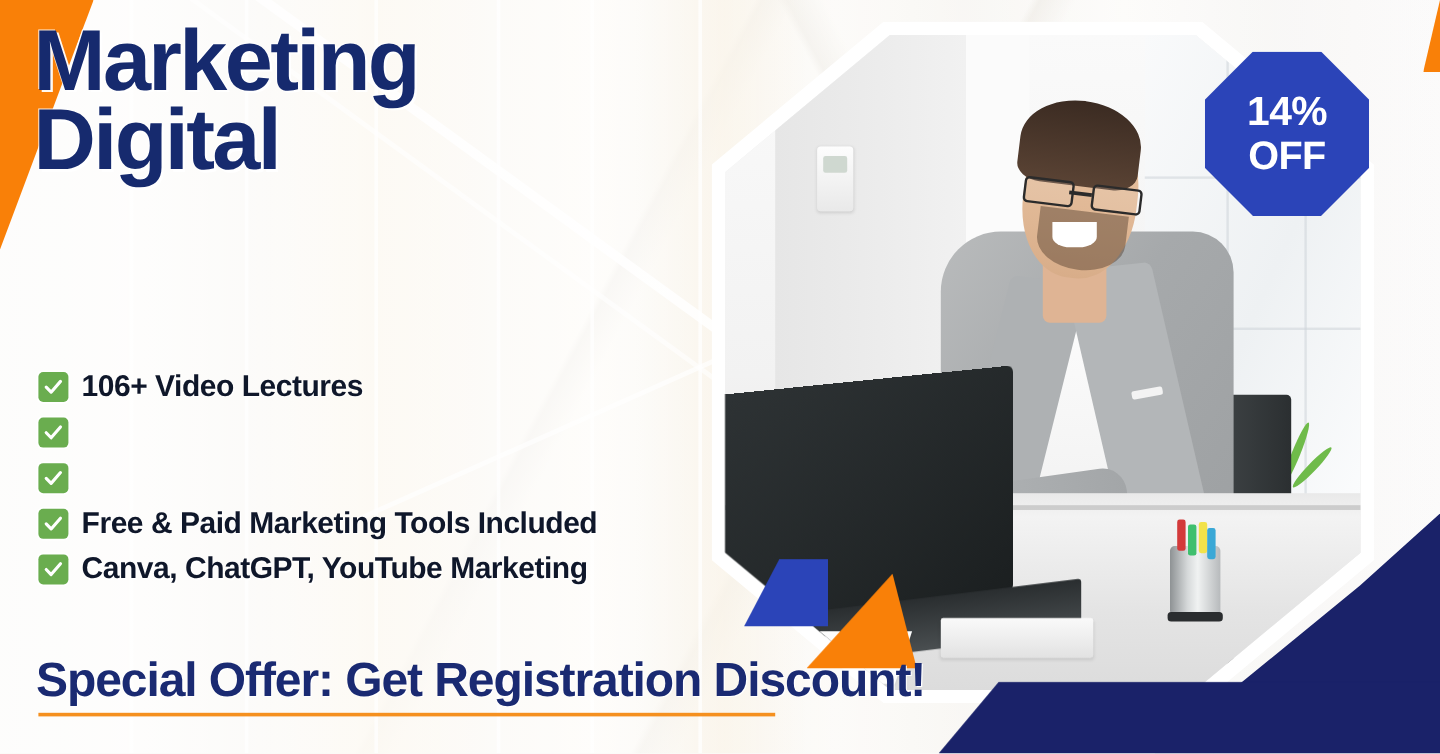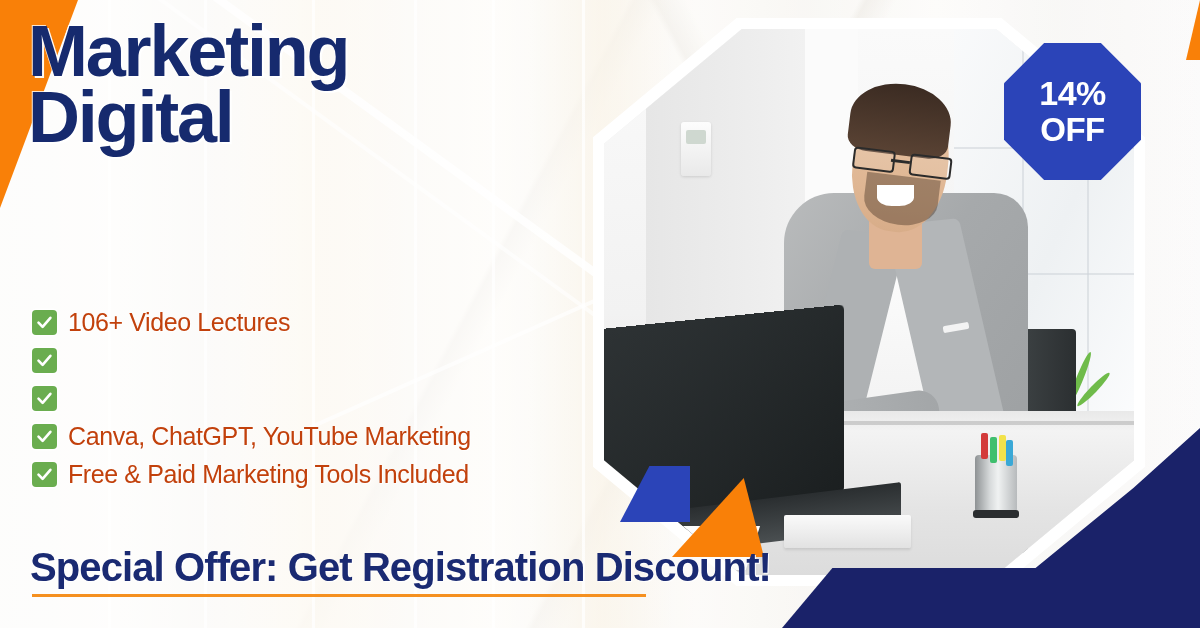--- a/index.html
+++ b/index.html
@@ -113,22 +113,22 @@
     border-radius: 4px;
     background: #6aad4f;
     display: flex;
     align-items: center;
     justify-content: center;
     box-shadow: 0 0 0 1.5px rgba(255,255,255,0.9);
   }
   .check-box svg { display: block; }
   .feature-text {
     font-size: 25px;
-    font-weight: 400;
-    color: #c2410c;
+    font-weight: 700;
+    color: #0f172a;
     letter-spacing: -0.4px;
     white-space: nowrap;
     text-shadow: 1px 1px 0 rgba(255,255,255,0.9);
   }
 
   
   .offer {
     position: absolute;
     left: 30px;
     top: 545px;
@@ -585,28 +585,28 @@
             <path d="M2.5 8.6 L6.6 12.8 L14.4 3.8" stroke="#ffffff" stroke-width="2.6" stroke-linecap="round" stroke-linejoin="round" fill="none"></path>
           </svg>
         </span>
       </li>
       <li class="feature">
         <span class="check-box">
           <svg width="17" height="17" viewBox="0 0 17 17">
             <path d="M2.5 8.6 L6.6 12.8 L14.4 3.8" stroke="#ffffff" stroke-width="2.6" stroke-linecap="round" stroke-linejoin="round" fill="none"></path>
           </svg>
         </span>
-        <span class="feature-text">Canva, ChatGPT, YouTube Marketing</span>
+        <span class="feature-text">Free &amp; Paid Marketing Tools Included</span>
       </li>
       <li class="feature">
         <span class="check-box">
           <svg width="17" height="17" viewBox="0 0 17 17">
             <path d="M2.5 8.6 L6.6 12.8 L14.4 3.8" stroke="#ffffff" stroke-width="2.6" stroke-linecap="round" stroke-linejoin="round" fill="none"></path>
           </svg>
         </span>
-        <span class="feature-text">Free &amp; Paid Marketing Tools Included</span>
+        <span class="feature-text">Canva, ChatGPT, YouTube Marketing</span>
       </li>
     </ul>
 
   <div class="offer">Special Offer: Get Registration Discount!</div>
   <div class="offer-rule"></div>
 
 </div>
 
 </body></html>

